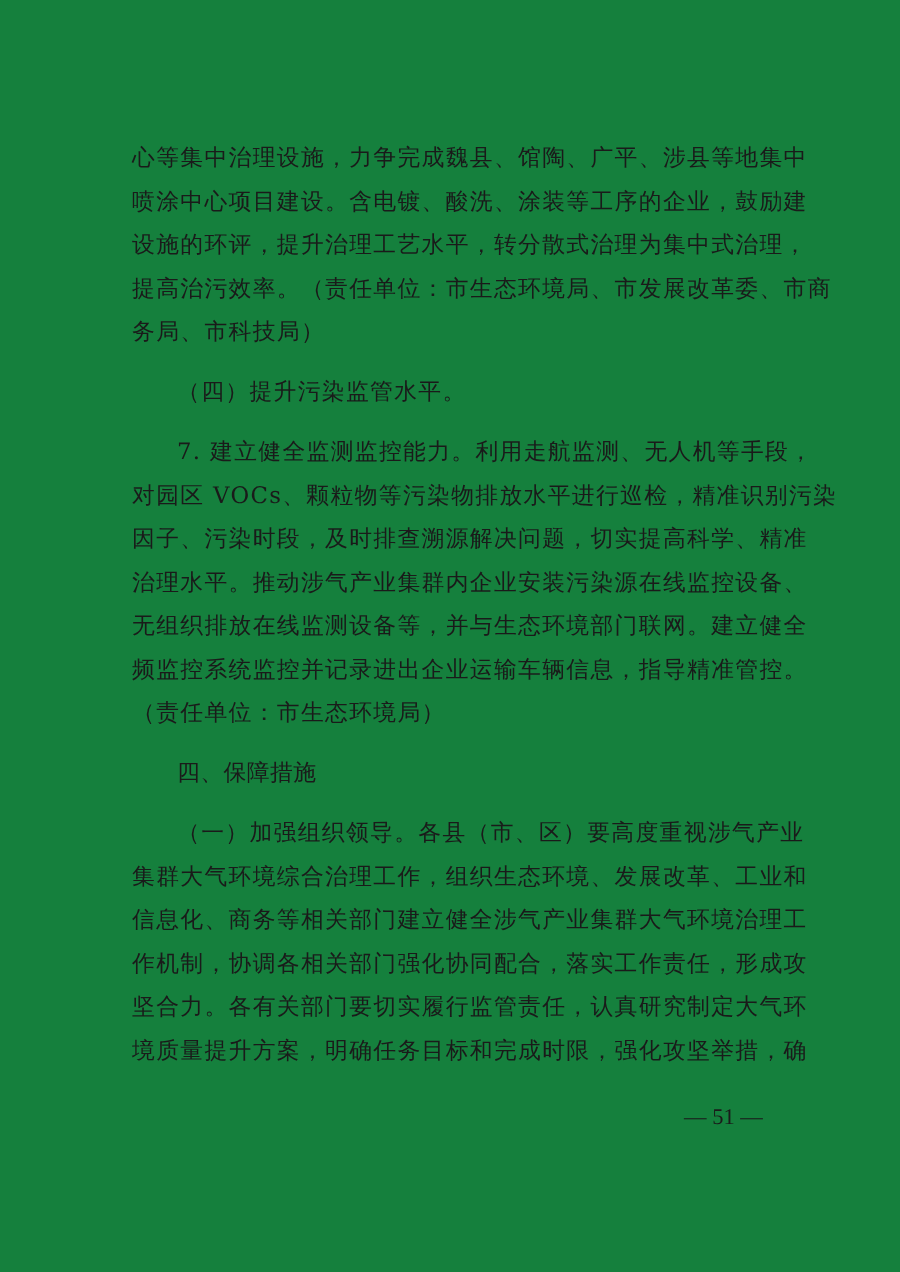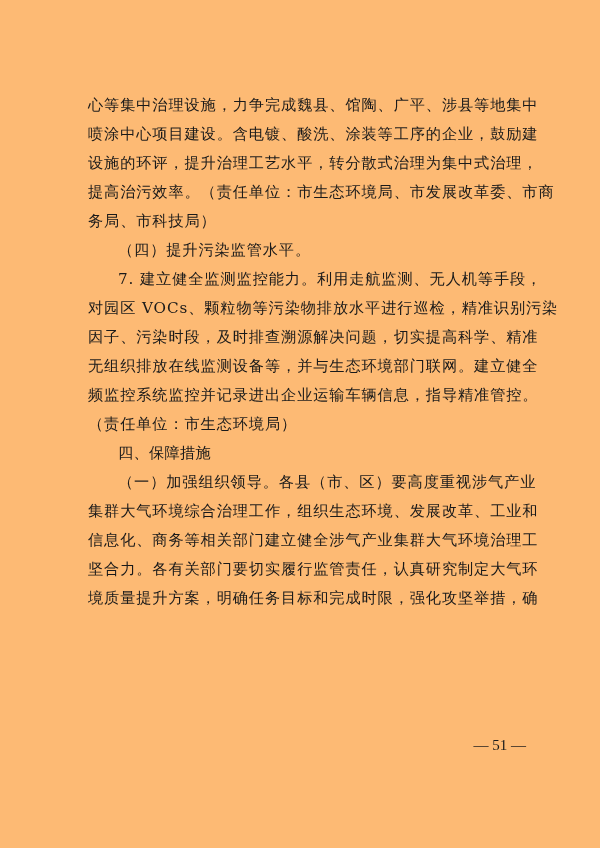--- a/index.html
+++ b/index.html
@@ -1,49 +1,51 @@
 <!DOCTYPE html>
 <html><head>
 <meta charset="utf-8">
 <style>
   html, body { margin: 0; padding: 0; background: #ffffff; }
   body { width: 600px; height: 848px; position: relative; overflow: hidden; }
-  .page { position: absolute; left: 0; top: 0; width: 600px; height: 848px; background: #fdba74; }
+  .page { position: absolute; left: 0; top: 0; width: 600px; height: 848px; background: #15803d; }
   .text-col {
     position: absolute; left: 88px; top: 91px; width: 430px;
     font-family: "DejaVu Serif", "Liberation Serif", serif;
     font-size: 15.2px; color: #1a1a1a; letter-spacing: 0.9px;
   }
   .line { height: 29px; line-height: 29px; white-space: nowrap; overflow: visible; }
-  .indent { padding-left: 30px; }
+  .indent { padding-left: 30px; margin-top: 11px; }
   .heading { font-family: "DejaVu Sans", "Liberation Sans", sans-serif; font-weight: normal; letter-spacing: 0.3px; }
   .page-num {
     position: absolute; left: 456px; top: 737px; width: 70px;
     font-family: "Liberation Serif", "DejaVu Serif", serif; font-size: 15px; color: #1a1a1a;
-    text-align: right; white-space: nowrap;
+    white-space: nowrap;
   }
 </style>
 </head>
 <body>
 
 <div class="page">
   <div class="text-col">
     <div class="line">心等集中治理设施，力争完成魏县、馆陶、广平、涉县等地集中</div>
     <div class="line">喷涂中心项目建设。含电镀、酸洗、涂装等工序的企业，鼓励建</div>
     <div class="line">设施的环评，提升治理工艺水平，转分散式治理为集中式治理，</div>
     <div class="line">提高治污效率。（责任单位：市生态环境局、市发展改革委、市商</div>
     <div class="line">务局、市科技局）</div>
     <div class="line indent">（四）提升污染监管水平。</div>
     <div class="line indent">7. 建立健全监测监控能力。利用走航监测、无人机等手段，</div>
     <div class="line">对园区 VOCs、颗粒物等污染物排放水平进行巡检，精准识别污染</div>
     <div class="line">因子、污染时段，及时排查溯源解决问题，切实提高科学、精准</div>
+    <div class="line">治理水平。推动涉气产业集群内企业安装污染源在线监控设备、</div>
     <div class="line">无组织排放在线监测设备等，并与生态环境部门联网。建立健全</div>
     <div class="line">频监控系统监控并记录进出企业运输车辆信息，指导精准管控。</div>
     <div class="line">（责任单位：市生态环境局）</div>
     <div class="line indent heading">四、保障措施</div>
     <div class="line indent">（一）加强组织领导。各县（市、区）要高度重视涉气产业</div>
     <div class="line">集群大气环境综合治理工作，组织生态环境、发展改革、工业和</div>
     <div class="line">信息化、商务等相关部门建立健全涉气产业集群大气环境治理工</div>
+    <div class="line">作机制，协调各相关部门强化协同配合，落实工作责任，形成攻</div>
     <div class="line">坚合力。各有关部门要切实履行监管责任，认真研究制定大气环</div>
     <div class="line">境质量提升方案，明确任务目标和完成时限，强化攻坚举措，确</div>
   </div>
   <div class="page-num">— 51 —</div>
 </div>
 
 </body></html>

